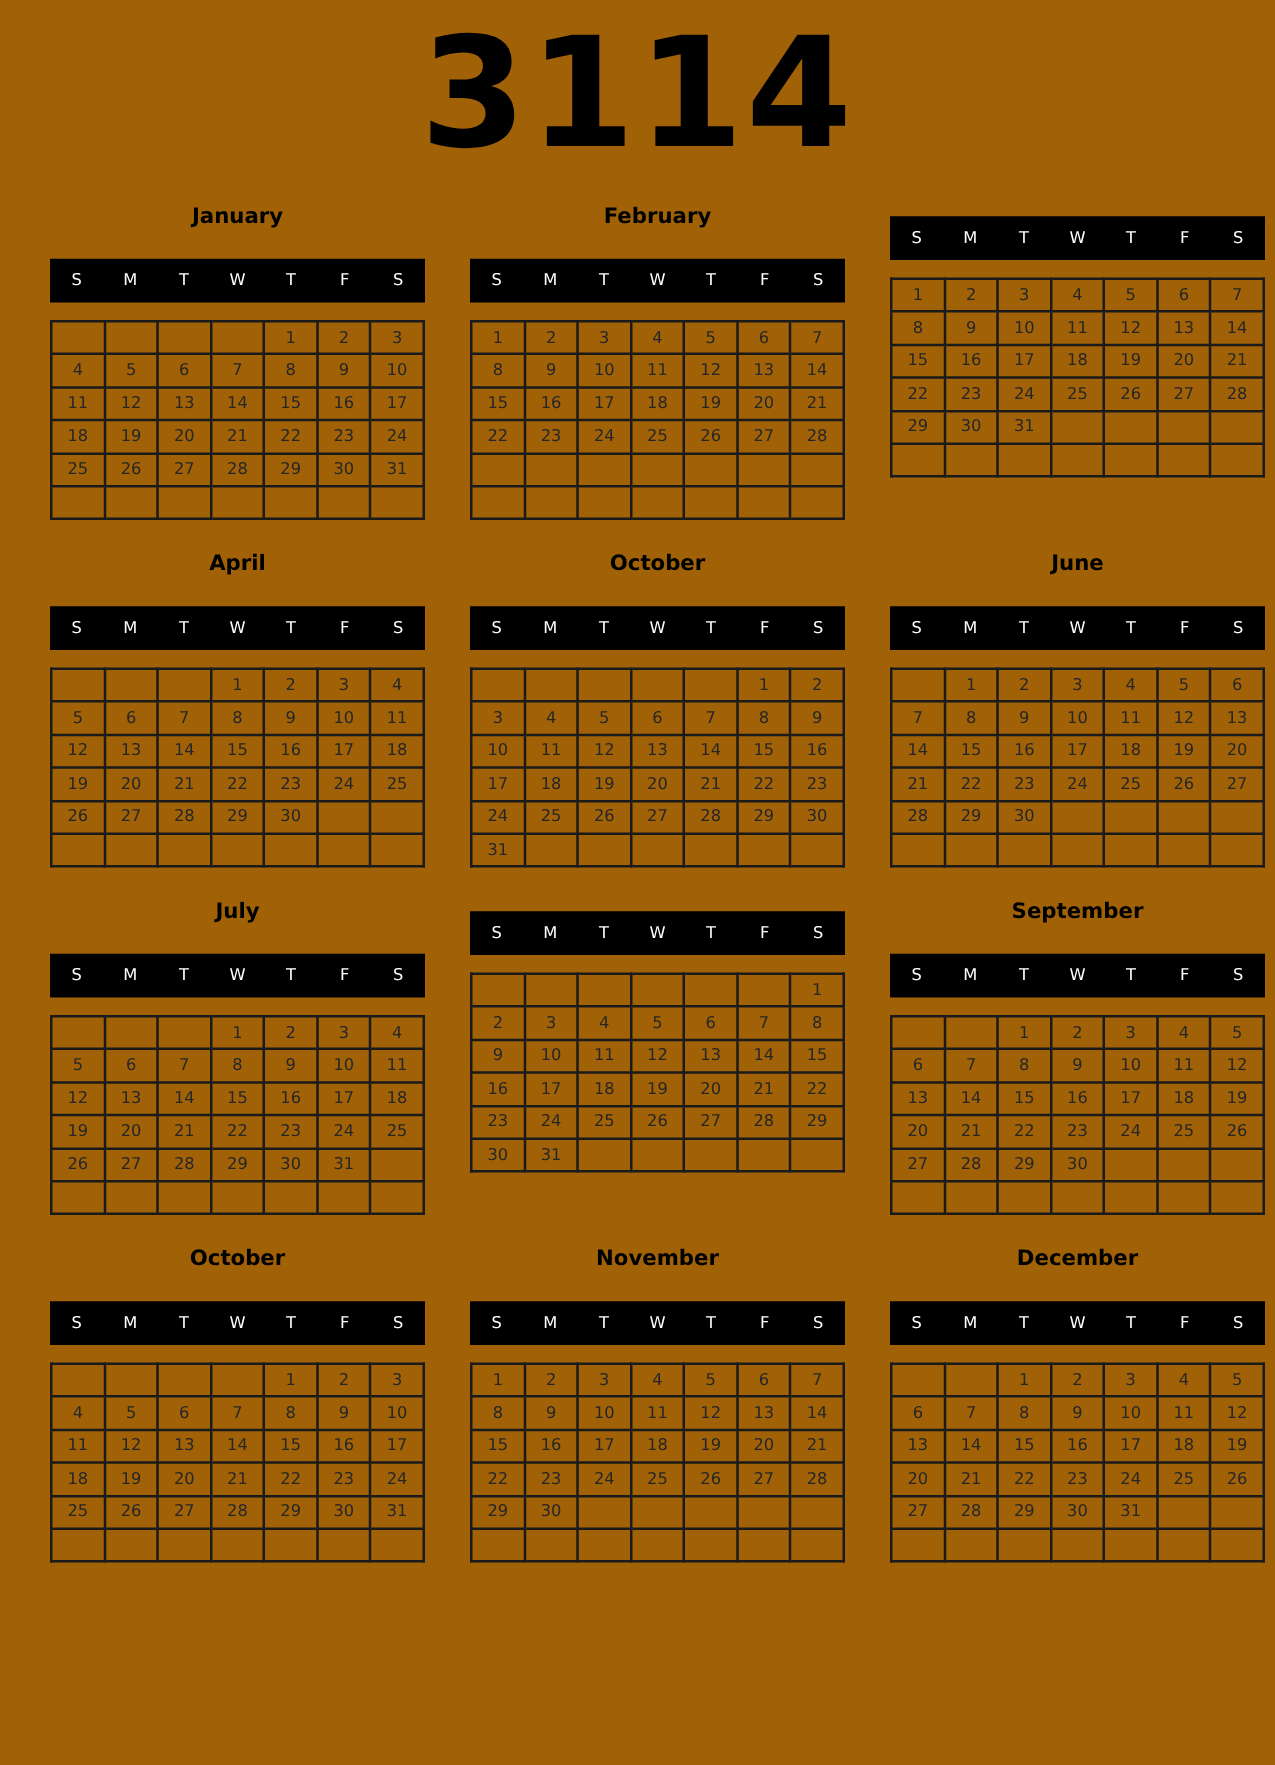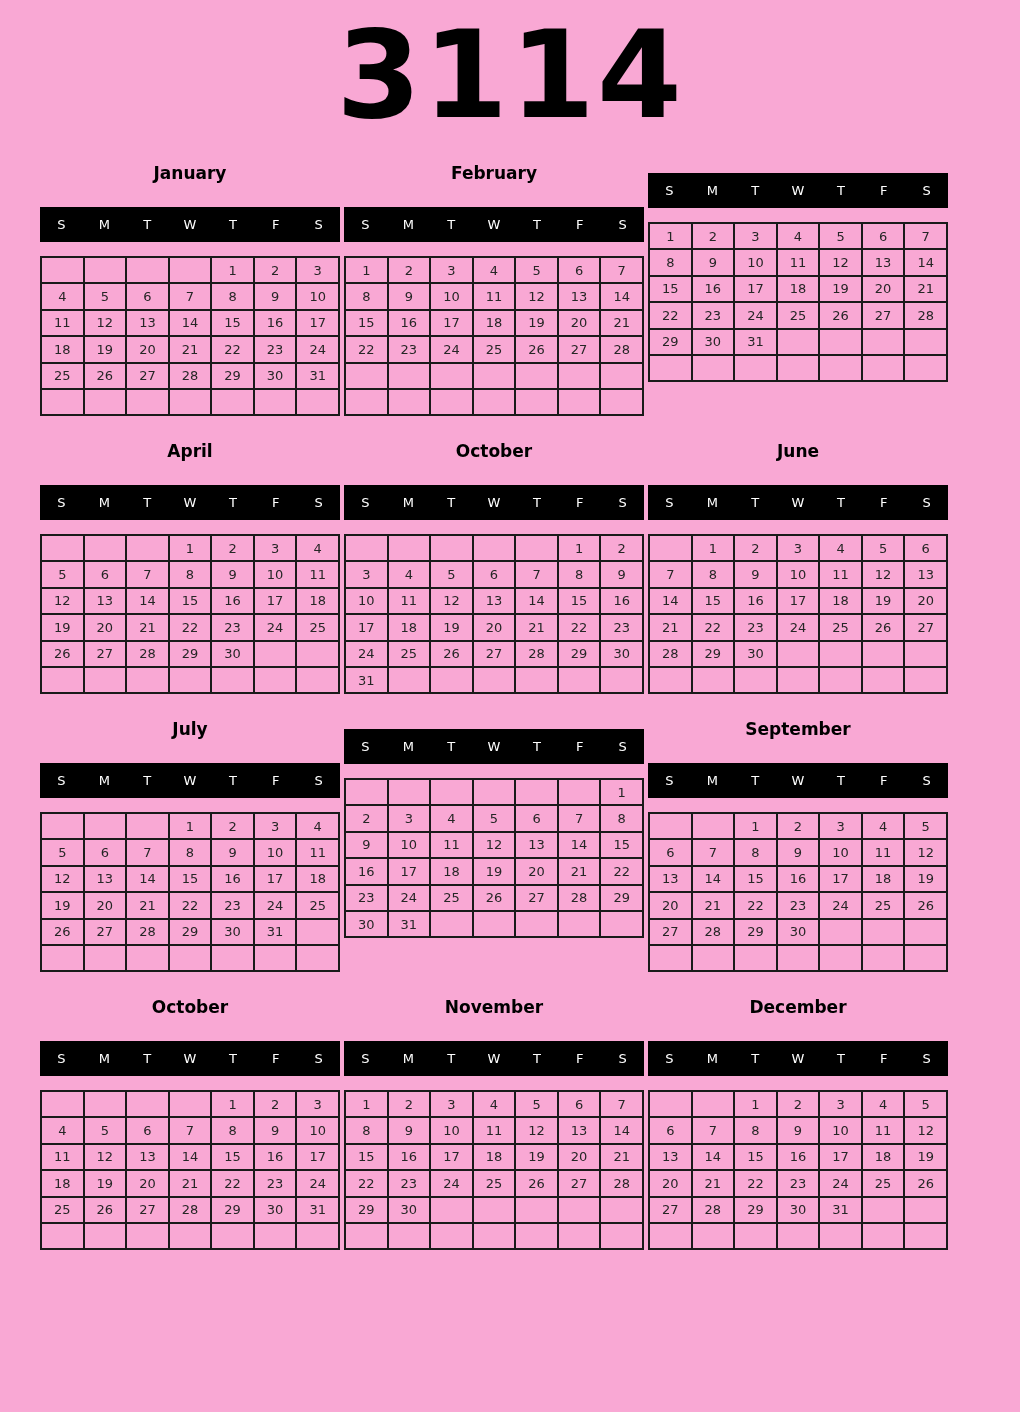--- a/index.html
+++ b/index.html
@@ -4,39 +4,39 @@
 <style>
   html, body {
     margin: 0;
     padding: 0;
     background: #ffffff;
     font-family: "DejaVu Sans", sans-serif;
   }
   .page {
     width: 1020px;
     height: 1412px;
-    background: #f9a8d4;
+    background: #a16207;
     overflow: hidden;
     position: relative;
   }
   .year-title {
     margin: 0;
     height: 150px;
     line-height: 150px;
     text-align: center;
     font-size: 122px;
     font-weight: bold;
     color: #000000;
     letter-spacing: 2px;
   }
   .months-grid {
     display: grid;
     grid-template-columns: repeat(3, 300px);
     grid-template-rows: repeat(4, 278px);
-    column-gap: 4px;
+    column-gap: 36px;
     padding: 0 40px;
   }
   .month {
     width: 300px;
   }
   .month-title {
     margin: 0;
     padding-top: 13px;
     height: 21px;
     text-align: center;

